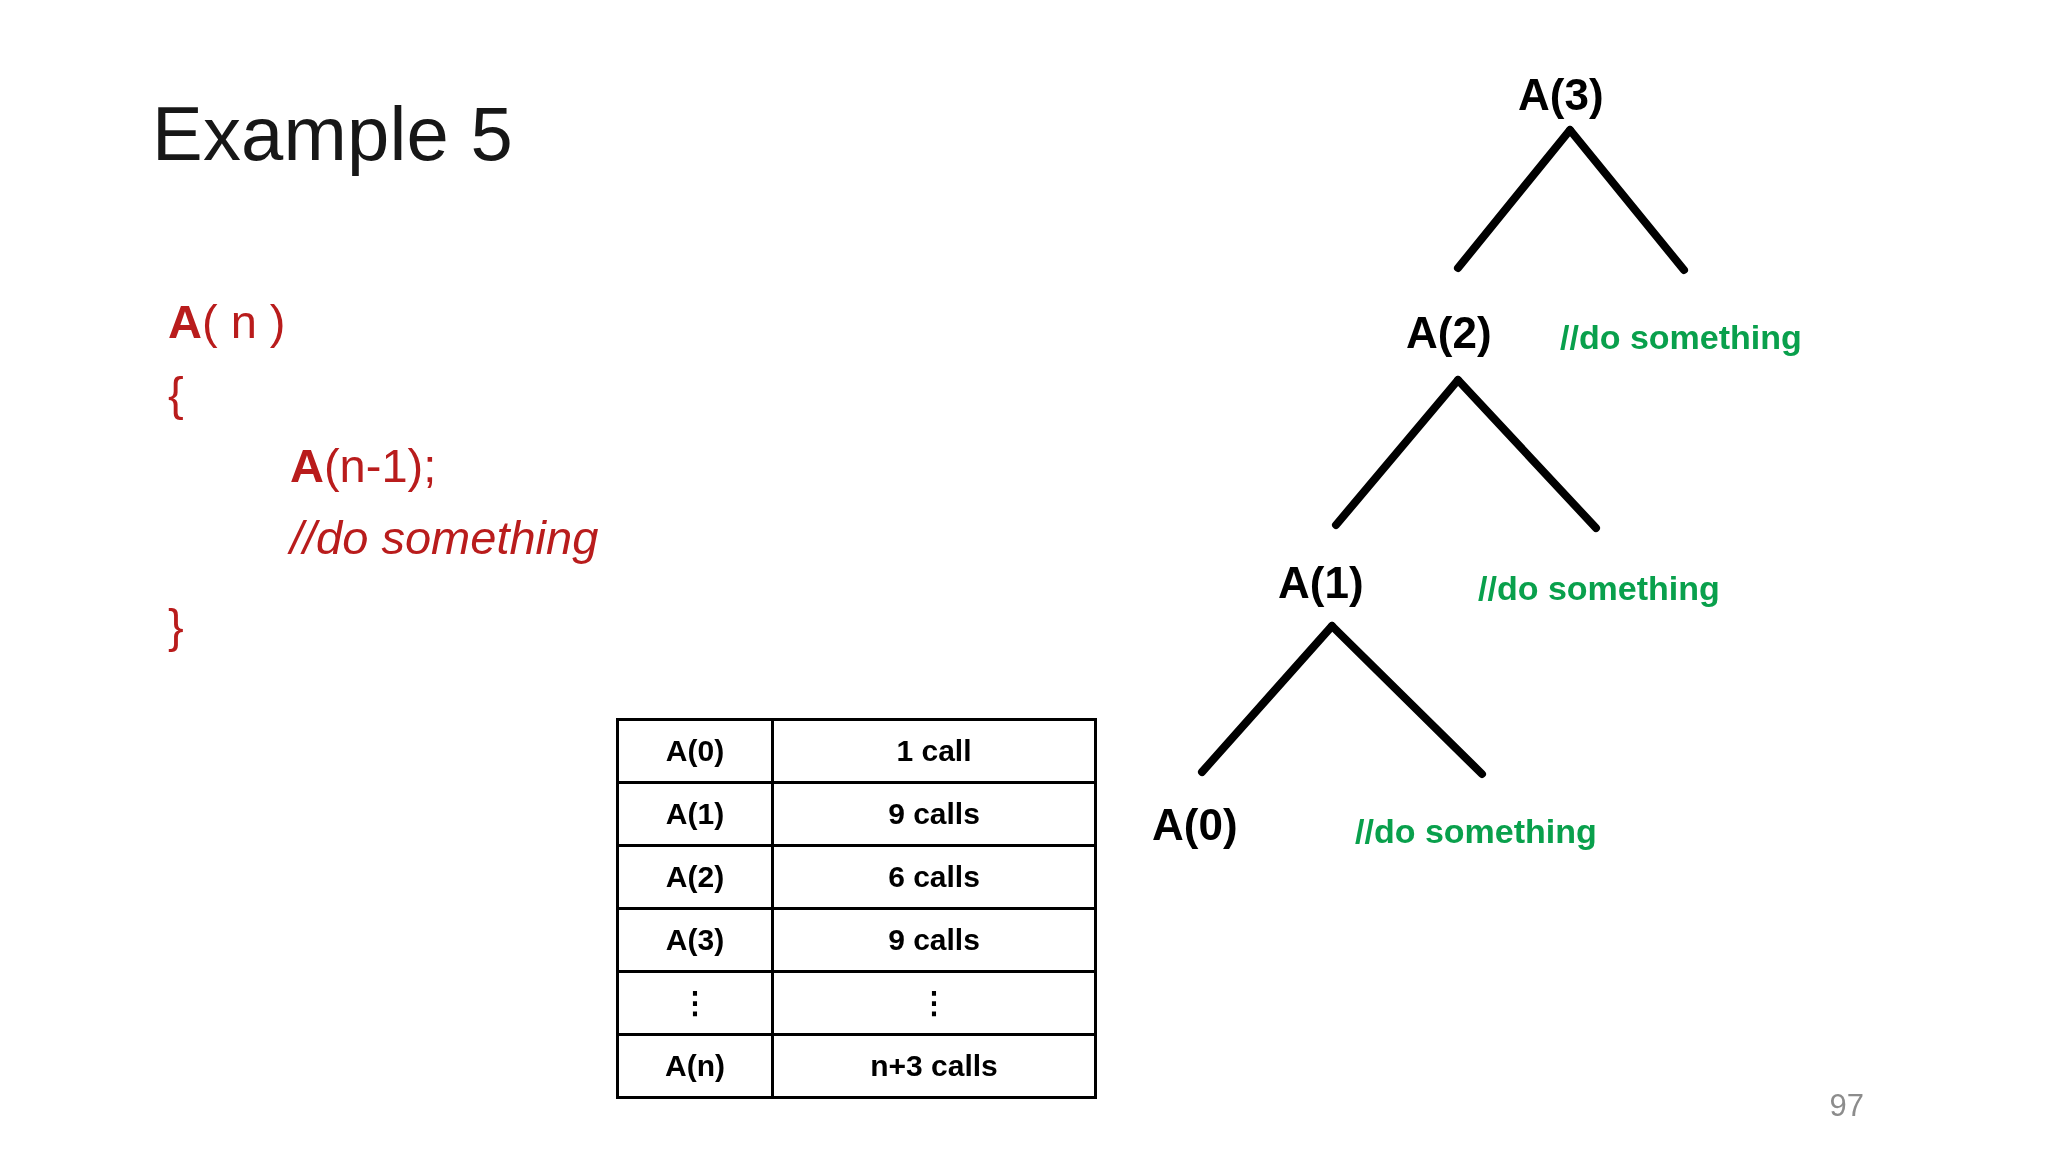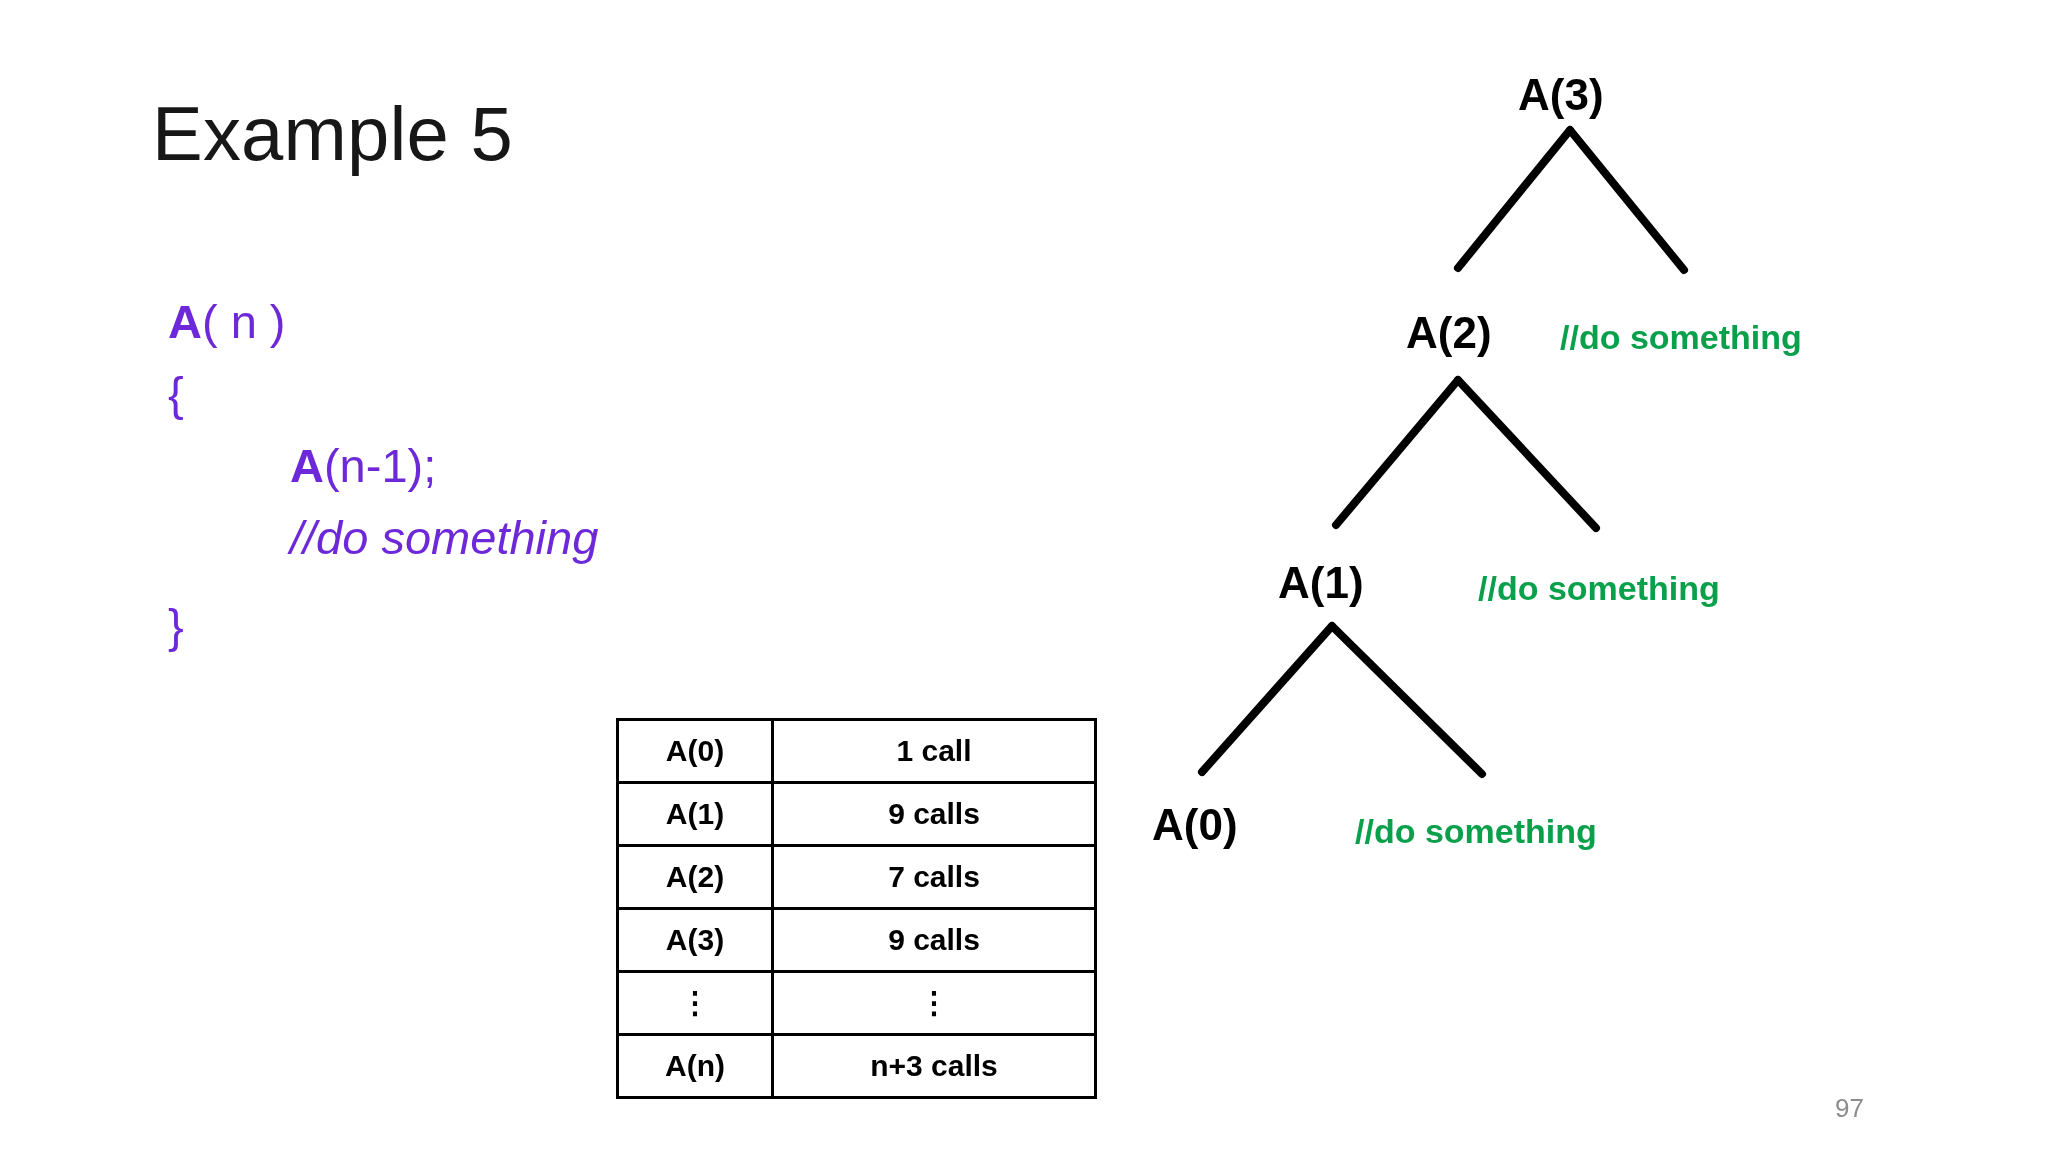--- a/index.html
+++ b/index.html
@@ -29,21 +29,21 @@
     letter-spacing: 0.2px;
     white-space: nowrap;
   }
 
   
   #code-block {
     position: absolute;
     left: 168px;
     top: 286px;
     width: 620px;
-    color: #6d28d9;
+    color: #b91c1c;
     font-family: "Liberation Sans", sans-serif;
     font-size: 47px;
     line-height: 72px;
   }
   .code-line { white-space: pre; }
   .code-line.indent-1 { padding-left: 78px; }
   .code-line.indent-2 { padding-left: 122px; }
   .code-line.spacer-top { margin-top: 16px; }
   .code-fn { font-weight: bold; }
   .code-comment { font-style: italic; }
@@ -115,21 +115,21 @@
   #comment-a3 { left: 430px; top: 268px; }
   #comment-a2 { left: 348px; top: 519px; }
   #comment-a1 { left: 225px; top: 762px; }
 
   
   #page-number {
     position: absolute;
     right: 48px;
     bottom: 28px;
     font-family: "Liberation Sans", sans-serif;
-    font-size: 26px;
+    font-size: 31px;
     color: #8C8C8C;
   }
 </style>
 </head>
 <body>
 
 <div id="slide">
 
   <div id="slide-title">Example 5</div>
 
@@ -146,21 +146,21 @@
       <tr>
         <td class="col-a">A(0)</td>
         <td class="col-b">1 call</td>
       </tr>
       <tr>
         <td class="col-a">A(1)</td>
         <td class="col-b">9 calls</td>
       </tr>
       <tr>
         <td class="col-a">A(2)</td>
-        <td class="col-b">7 calls</td>
+        <td class="col-b">6 calls</td>
       </tr>
       <tr>
         <td class="col-a">A(3)</td>
         <td class="col-b">9 calls</td>
       </tr>
       <tr>
         <td class="col-a dots">⋮</td>
         <td class="col-b dots">⋮</td>
       </tr>
       <tr>

